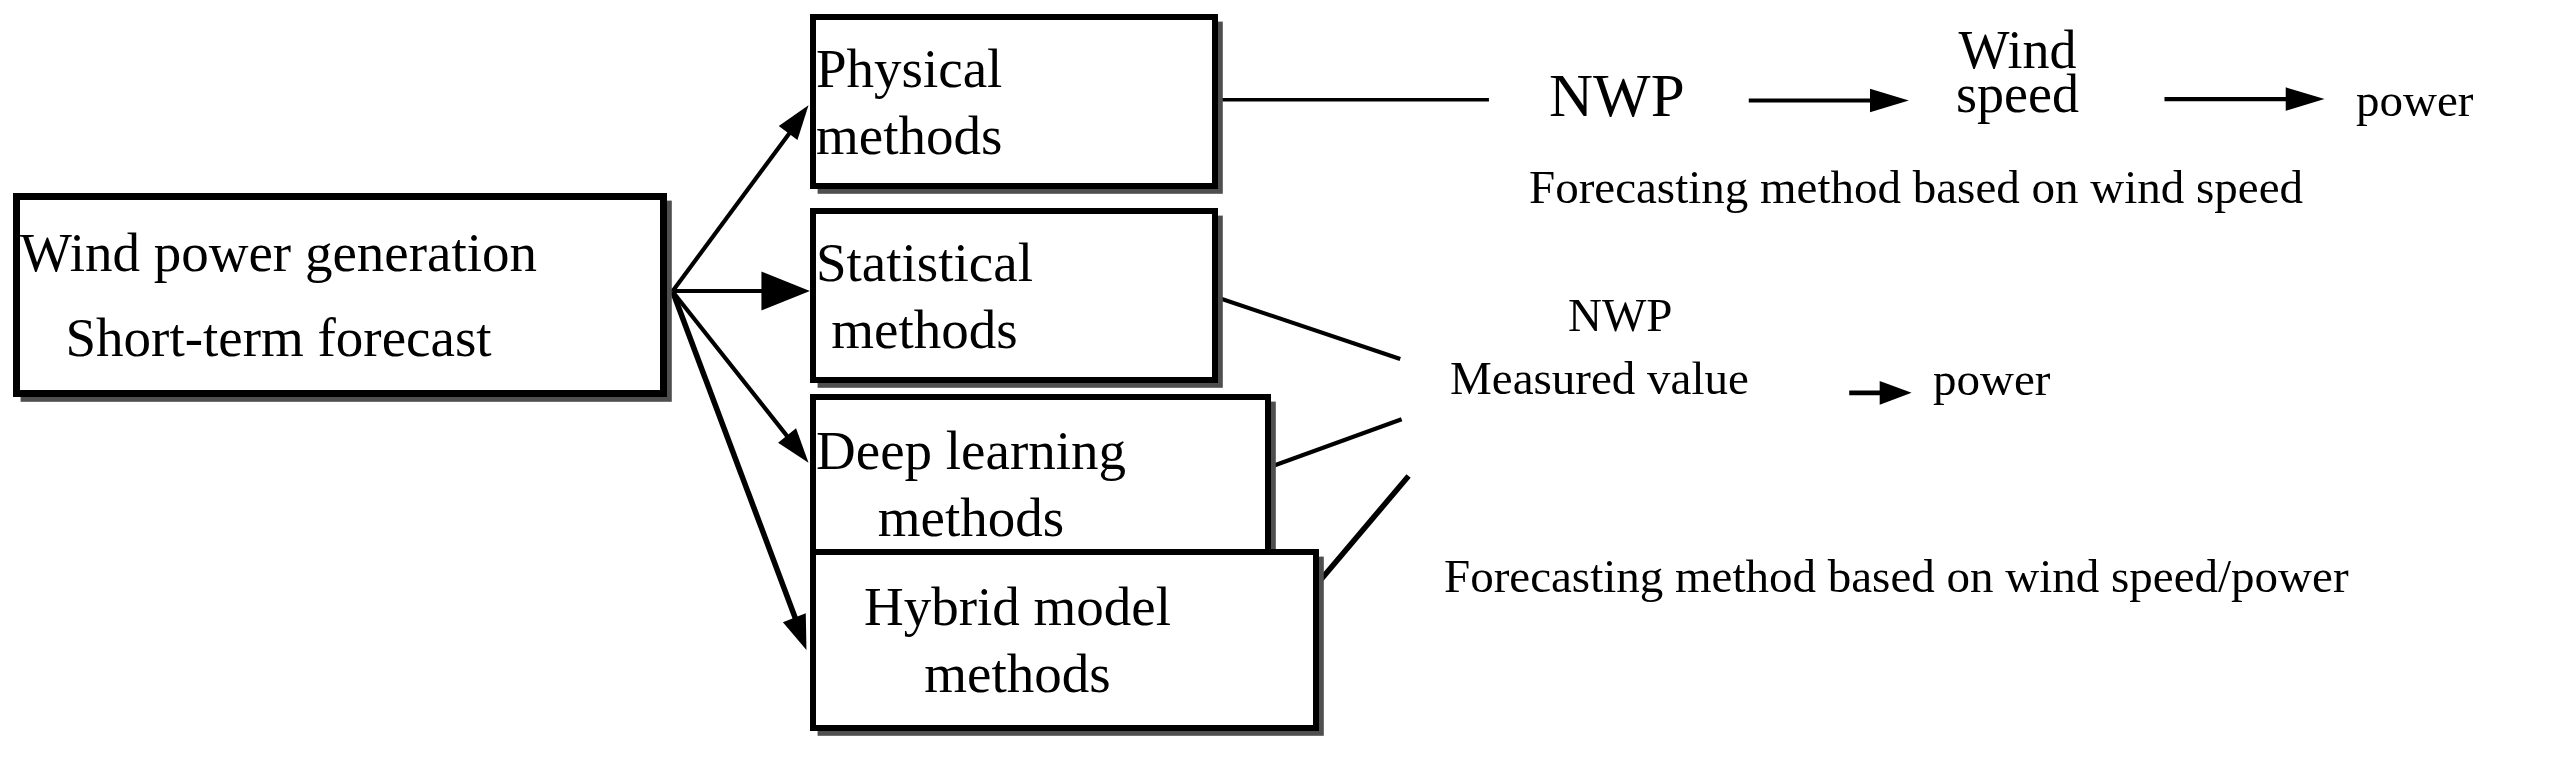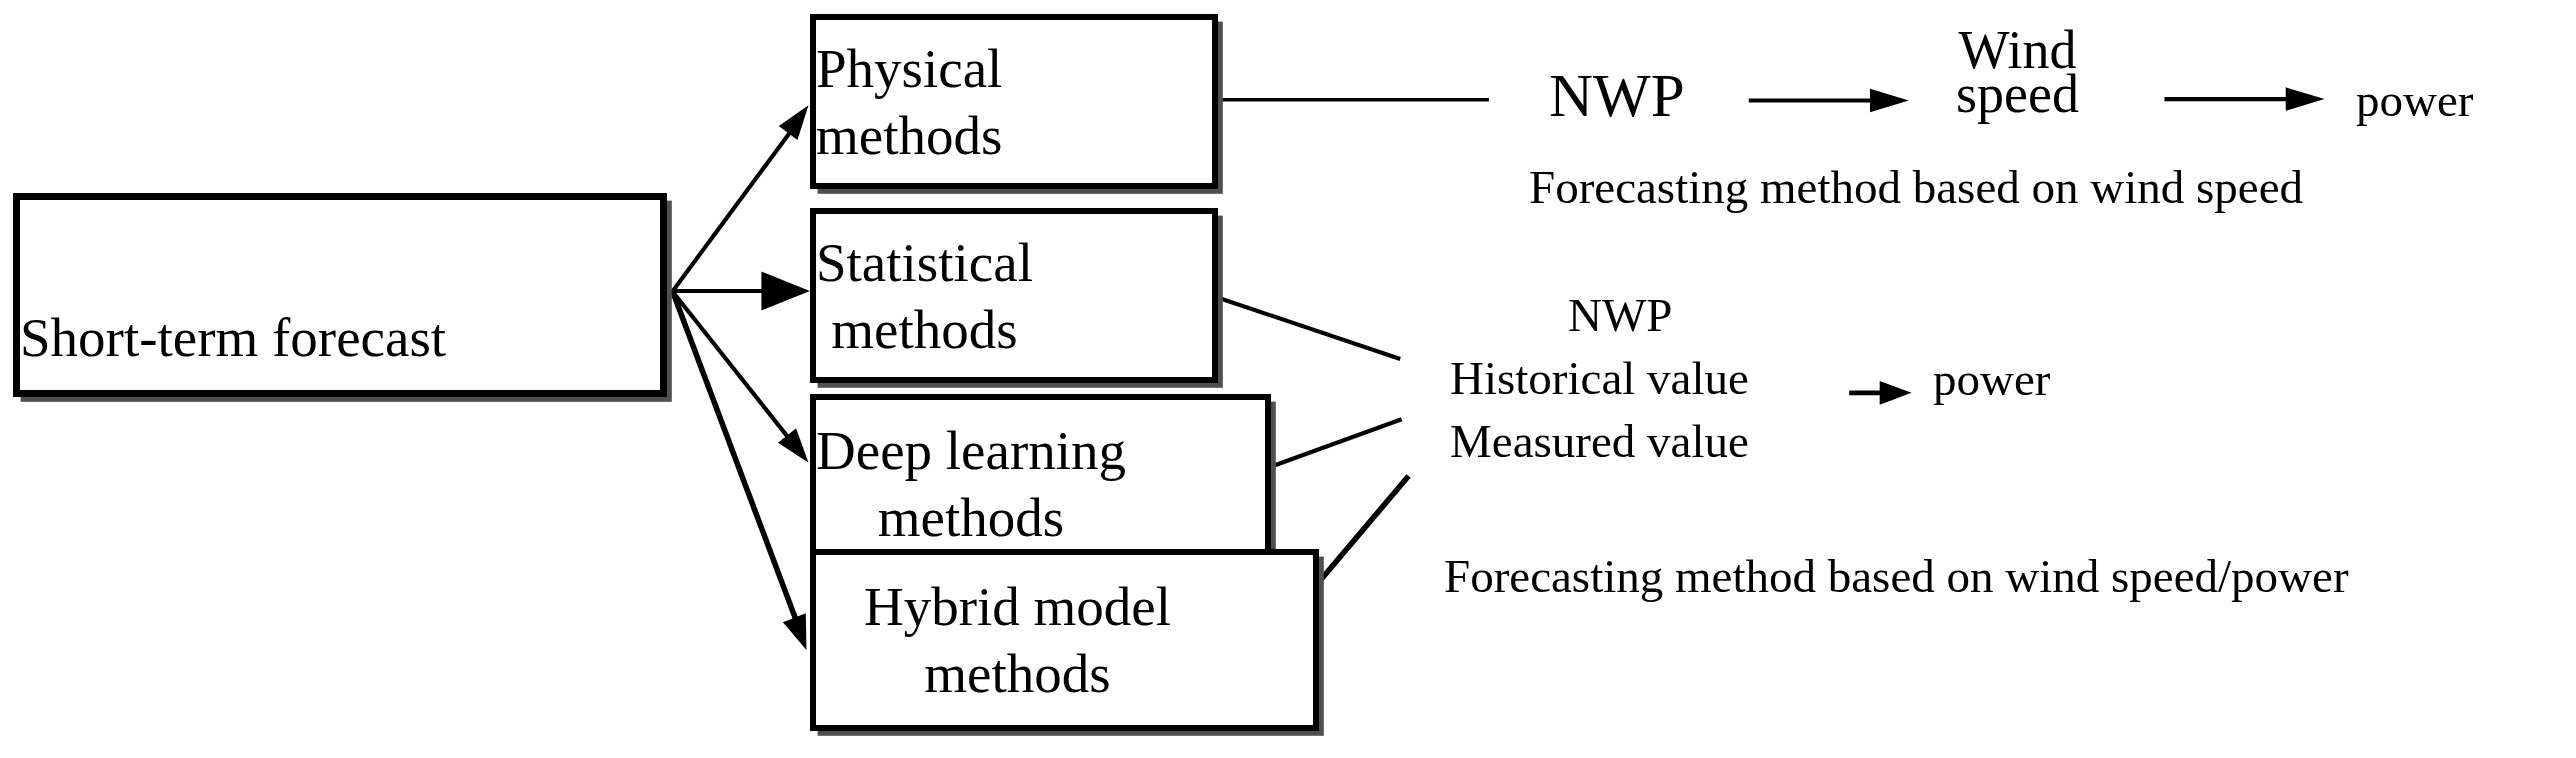--- a/index.html
+++ b/index.html
@@ -55,21 +55,21 @@
 
     <line x1="1740" y1="424" x2="2020" y2="518" stroke="#000" stroke-width="6"></line>
     <line x1="1810" y1="682" x2="2022" y2="605" stroke="#000" stroke-width="6"></line>
     <line x1="1812" y1="947" x2="2032" y2="687" stroke="#000" stroke-width="8"></line>
 
     <line x1="2668" y1="567" x2="2716" y2="567" stroke="#000" stroke-width="7"></line>
     <polygon points="2758,567 2712,550 2712,584" fill="#000"></polygon>
   </svg>
 
   <div class="box" id="main-box">
-    <div class="lbl"><br><span>Short-term forecast</span></div>
+    <div class="lbl"><span>Wind power generation</span><br><span>Short-term forecast</span></div>
   </div>
 
   <div class="box" id="physical-box">
     <div class="lbl"><span>Physical</span><br><span>methods</span></div>
   </div>
 
   <div class="box" id="statistical-box">
     <div class="lbl"><span>Statistical</span><br><span>methods</span></div>
   </div>
 
@@ -87,21 +87,20 @@
     <span>Wind</span><br>
     <span>speed</span>
   </div>
 
   <div class="txt" id="power-top">power</div>
 
   <div class="txt" id="caption-wind-speed">Forecasting method based on wind speed</div>
 
   <div class="txt" id="hub-cluster">
     <div class="nwp-line">NWP</div>
-    <div>Historical value</div>
     <div>Measured value</div>
   </div>
 
   <div class="txt" id="power-mid">power</div>
 
   <div class="txt" id="caption-speed-power">Forecasting method based on wind speed/power</div>
 
 </div>
 
 

